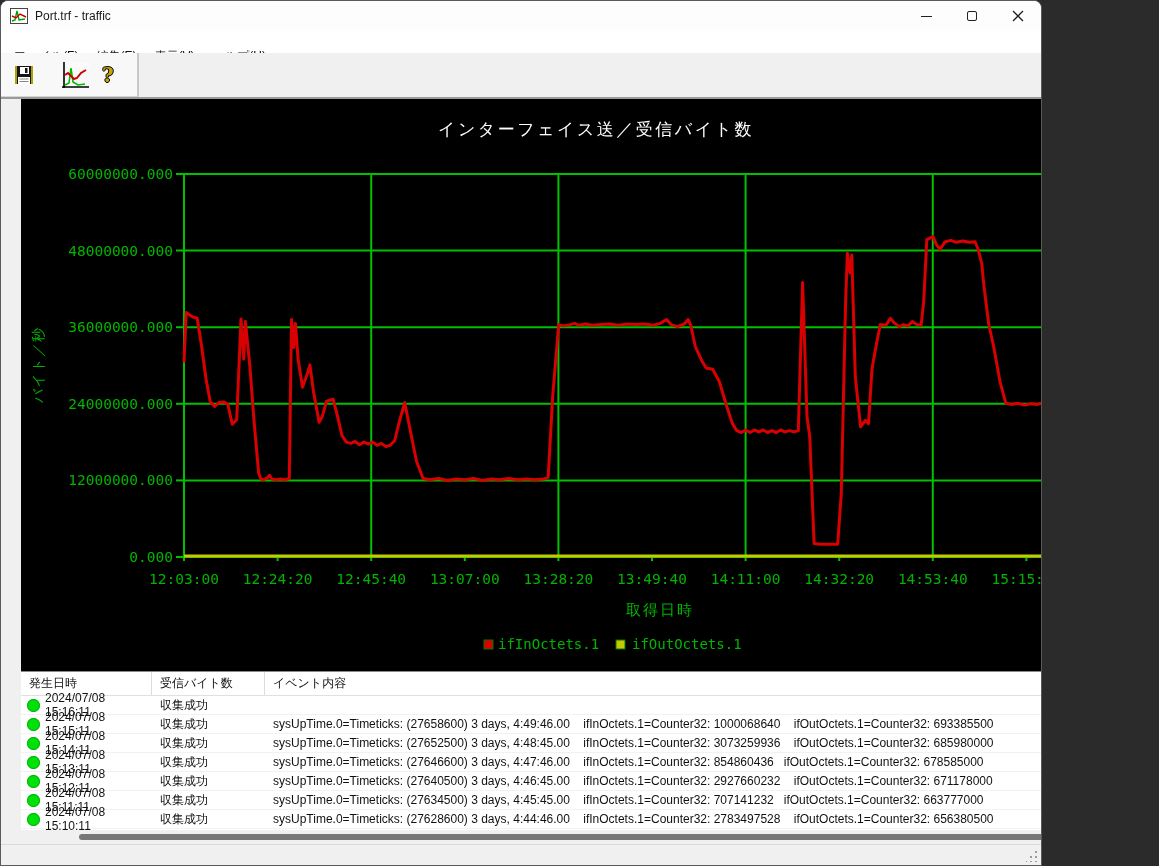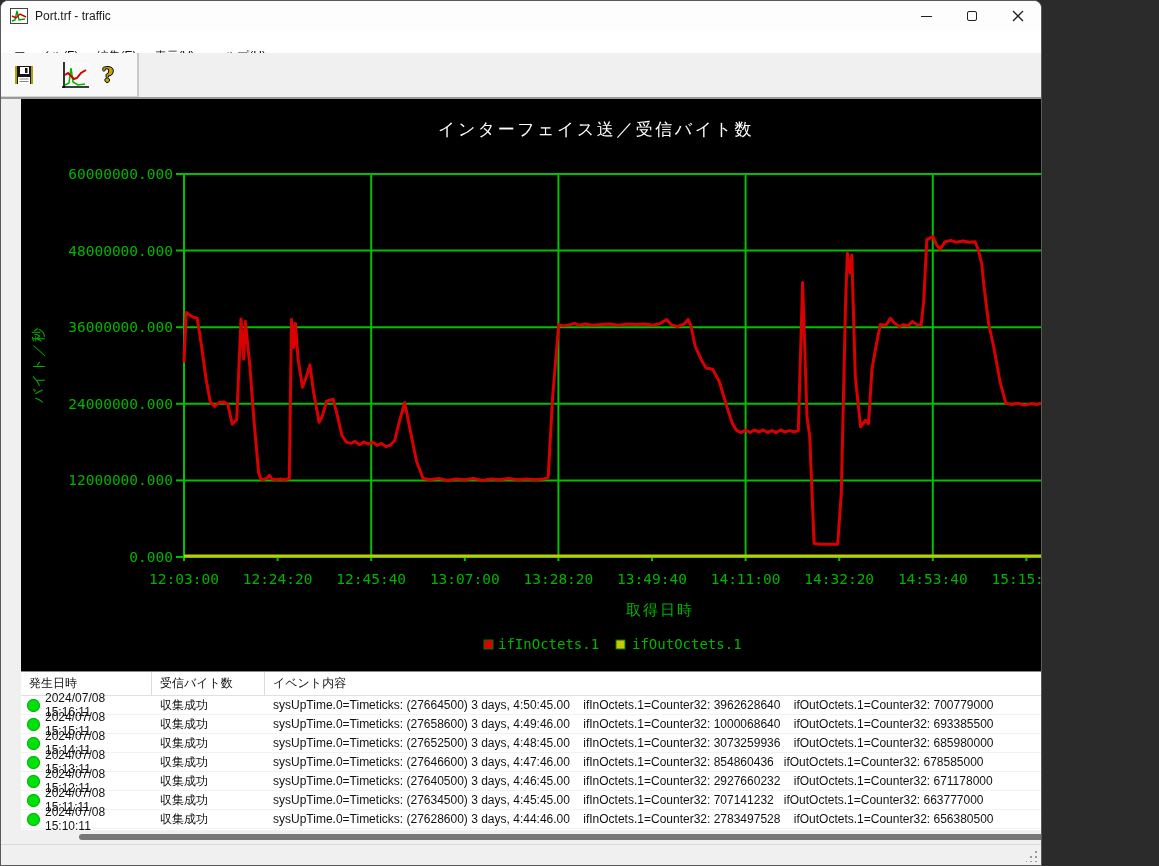--- a/index.html
+++ b/index.html
@@ -191,21 +191,20 @@
           <div class="hcell h-type">受信バイト数</div>
           <div class="hcell h-content">イベント内容</div>
         </div>
         <div id="table-rows">
             <div class="table-row">
               <div class="dot-cell">
                 <span class="dot"></span>
               </div>
               <div class="cell-time">2024/07/08 15:16:11</div>
               <div class="cell-type">収集成功</div>
-              <div class="cell-content">sysUpTime.0=Timeticks: (27664500) 3 days, 4:50:45.00    ifInOctets.1=Counter32: 3962628640    ifOutOctets.1=Counter32: 700779000</div>
             </div>
             <div class="table-row">
               <div class="dot-cell">
                 <span class="dot"></span>
               </div>
               <div class="cell-time">2024/07/08 15:15:11</div>
               <div class="cell-type">収集成功</div>
               <div class="cell-content">sysUpTime.0=Timeticks: (27658600) 3 days, 4:49:46.00    ifInOctets.1=Counter32: 1000068640    ifOutOctets.1=Counter32: 693385500</div>
             </div>
             <div class="table-row">

